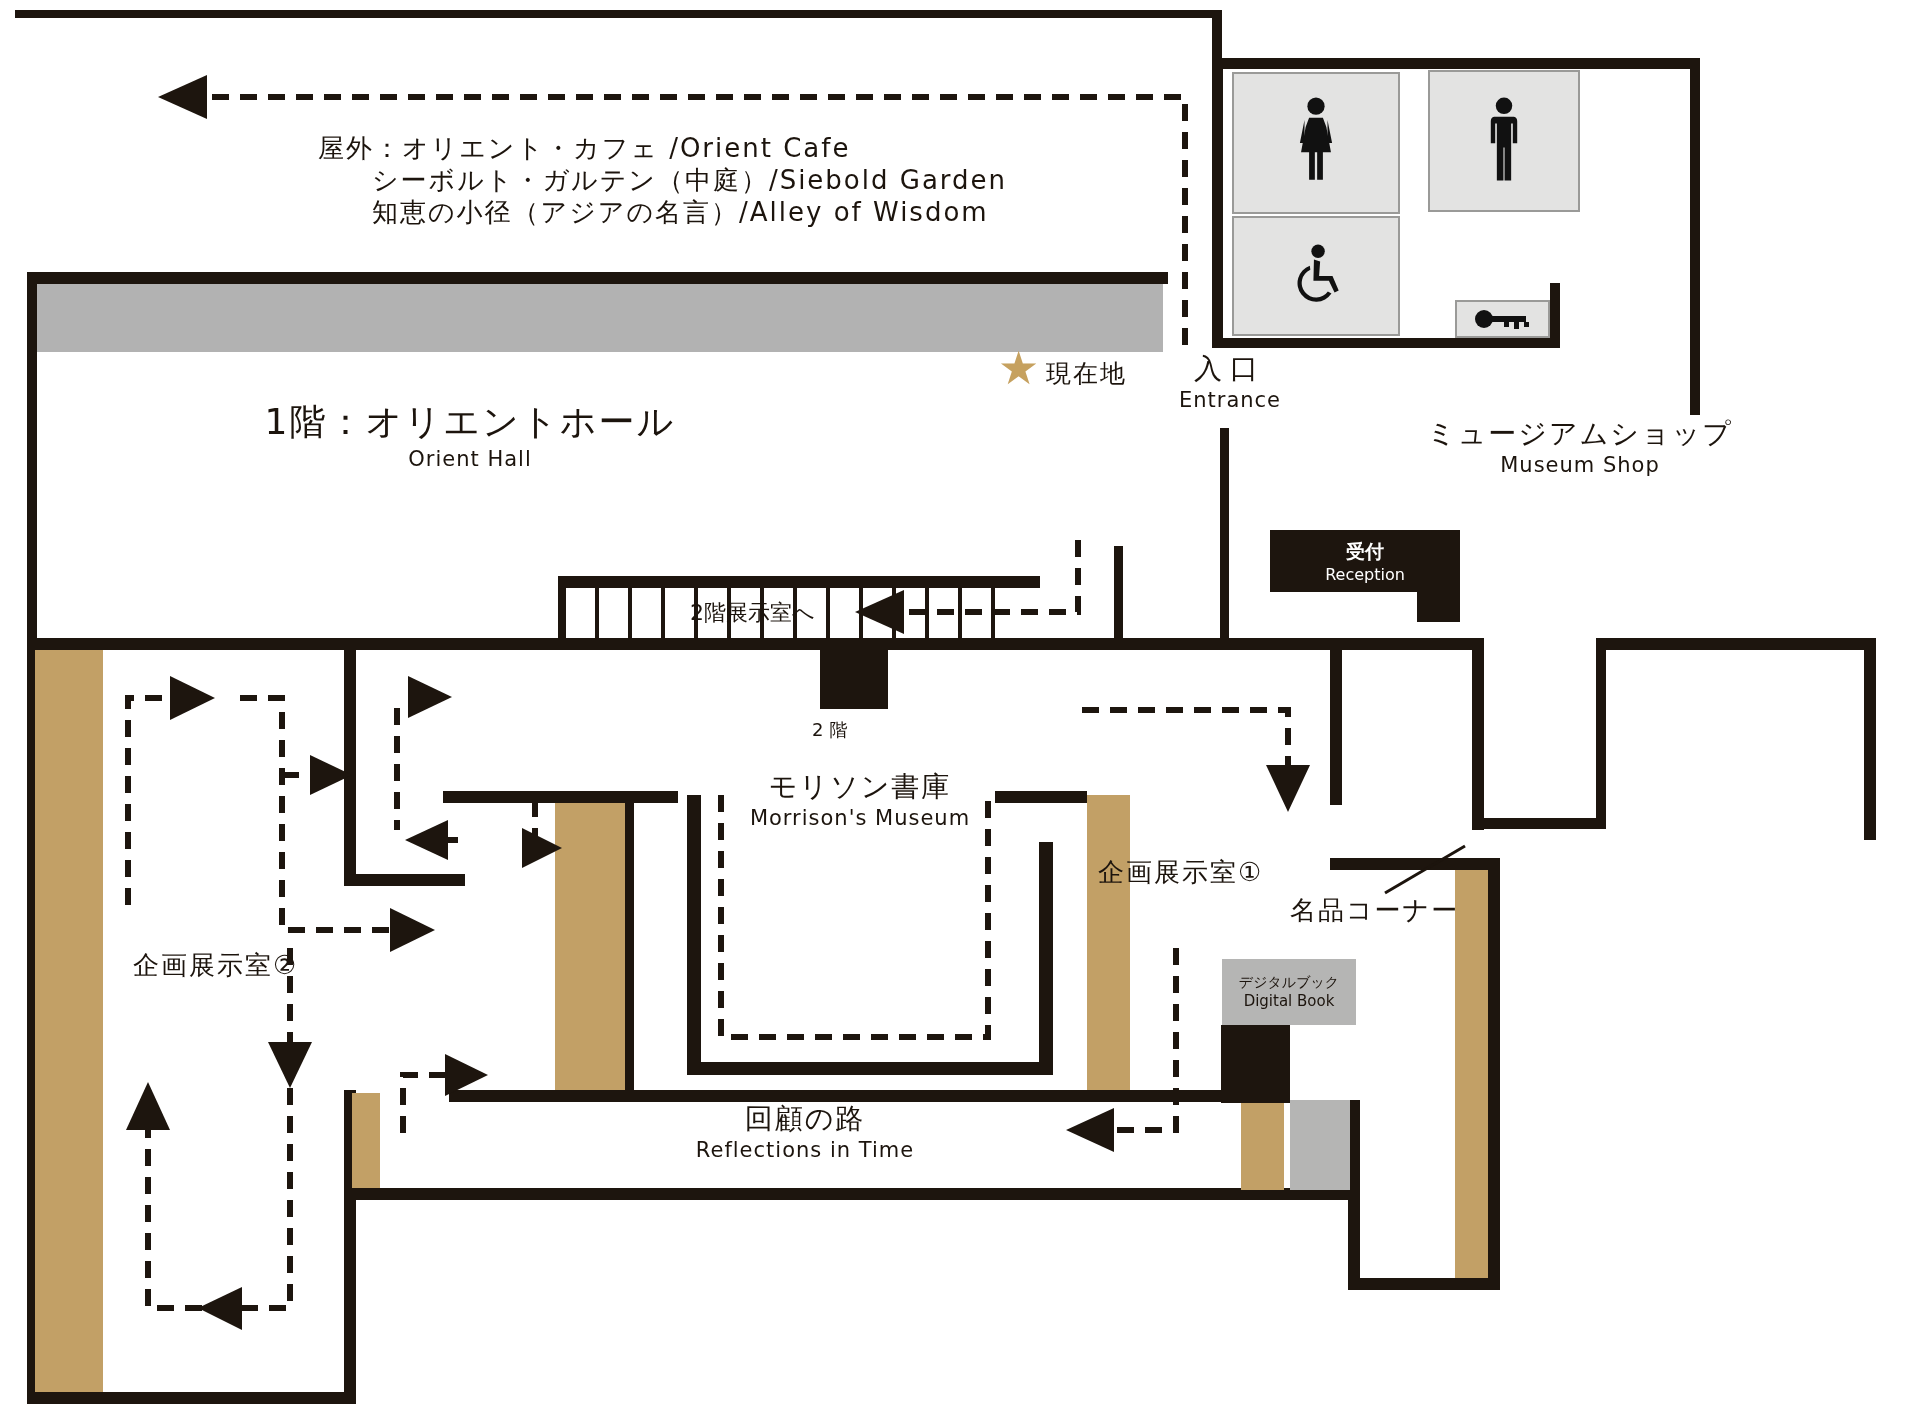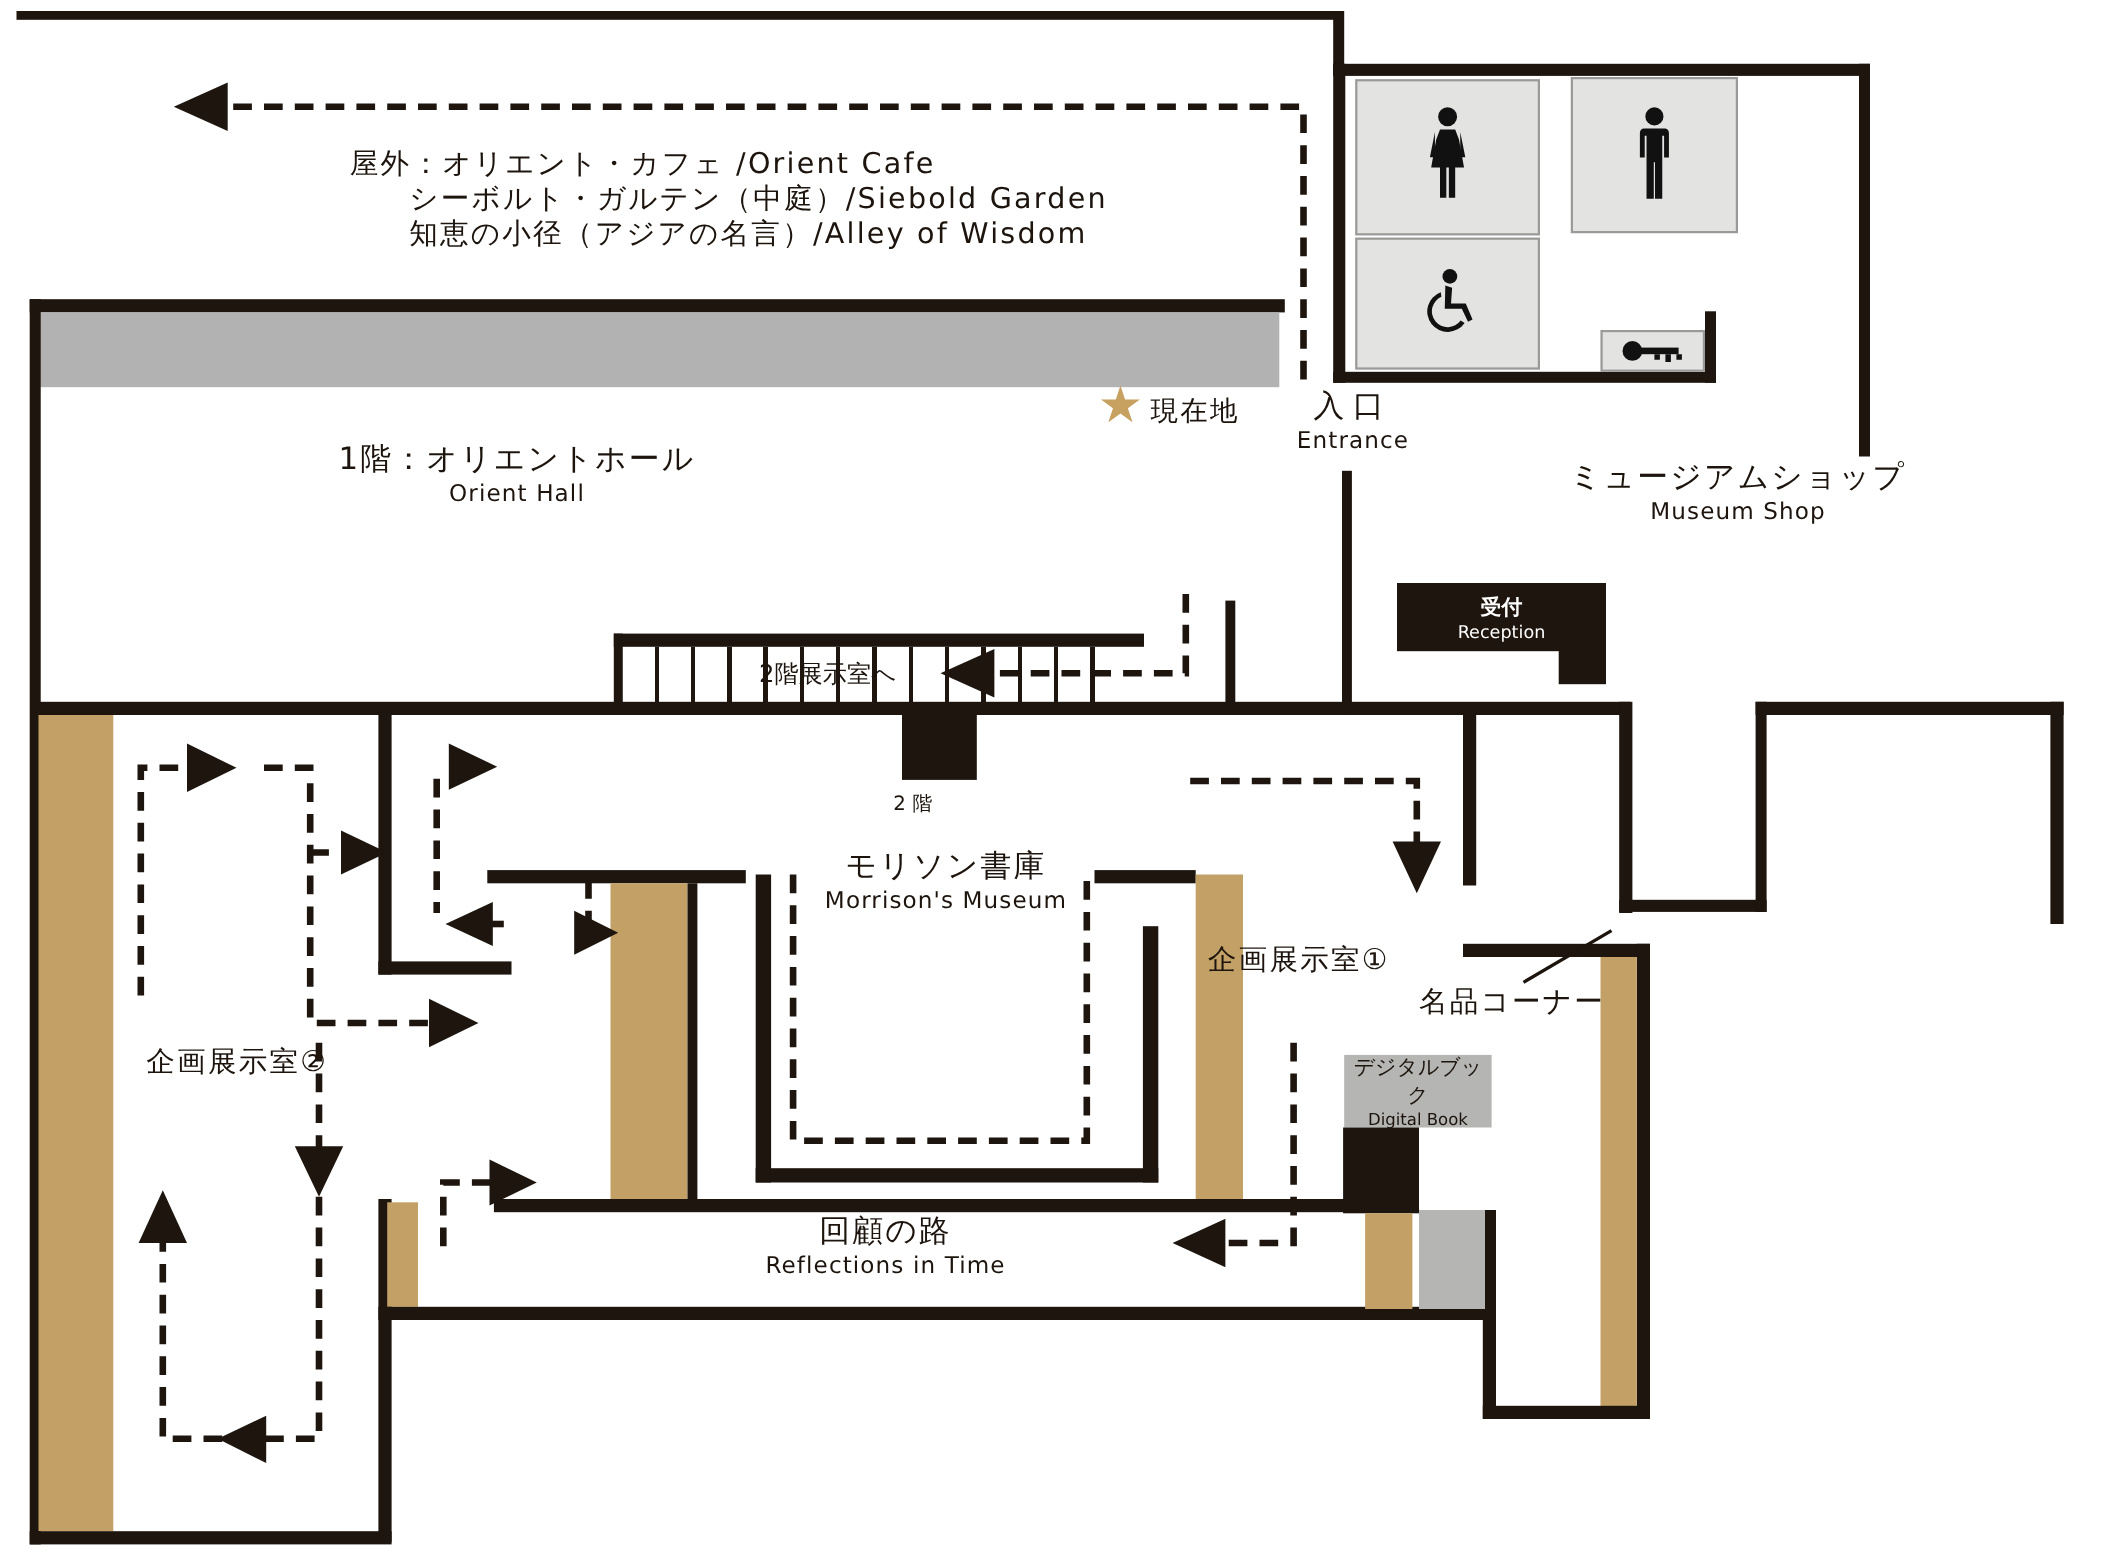--- a/index.html
+++ b/index.html
@@ -111,21 +111,21 @@
   <div class="w" style="left:344px;top:1188px;width:1016px;height:12px"></div>
 
   <div class="w" style="left:1330px;top:650px;width:12px;height:155px"></div>
   <div class="w" style="left:1330px;top:858px;width:170px;height:12px"></div>
   <div class="w" style="left:1488px;top:858px;width:12px;height:432px"></div>
   <div class="tan" style="left:1455px;top:870px;width:33px;height:410px"></div>
   <div class="w" style="left:1348px;top:1278px;width:152px;height:12px"></div>
   <div class="w" style="left:1348px;top:1100px;width:12px;height:190px"></div>
 
   <div class="gxbox ctr" style="left:1222px;top:959px;width:134px;height:66px;display:flex;flex-direction:column;justify-content:center;">
-    <div style="font-size:19px;">デジタルブック</div>
+    <div style="font-size:14px;">デジタルブック</div>
     <div style="font-size:15px;">Digital Book</div>
   </div>
   <div class="blackbox" style="left:1221px;top:1025px;width:69px;height:78px"></div>
   <div class="tan" style="left:1241px;top:1103px;width:43px;height:87px"></div>
   <div class="gxbox" style="left:1290px;top:1100px;width:60px;height:90px"></div>
 
   <svg class="routes" viewBox="0 0 1920 1416">
 
     <polyline points="1185,345 1185,97 205,97"></polyline>
     <polygon points="158,97 207,75 207,119"></polygon>
@@ -170,21 +170,21 @@
 
   <div class="abs star" style="left:998px;top:345px;">★</div>
   <div class="abs jp" style="left:1046px;top:357px;font-size:25px;">現在地</div>
 
   <div class="abs ctr" style="left:1140px;top:350px;width:180px;">
     <div class="jp" style="font-size:28px;letter-spacing:8px;">入口</div>
     <div class="en">Entrance</div>
   </div>
 
   <div class="abs ctr" style="left:250px;top:398px;width:440px;">
-    <div class="jp" style="font-size:28px;">1階：オリエントホール</div>
+    <div class="jp" style="font-size:36px;">1階：オリエントホール</div>
     <div class="en">Orient Hall</div>
   </div>
 
   <div class="abs ctr" style="left:1380px;top:415px;width:400px;">
     <div class="jp" style="font-size:28px;">ミュージアムショップ</div>
     <div class="en">Museum Shop</div>
   </div>
 
   <div class="abs" style="left:690px;top:598px;font-size:22px;white-space:nowrap;">2階展示室へ</div>
   <div class="abs jp" style="left:812px;top:718px;font-size:18px;letter-spacing:6px;">2階</div>

